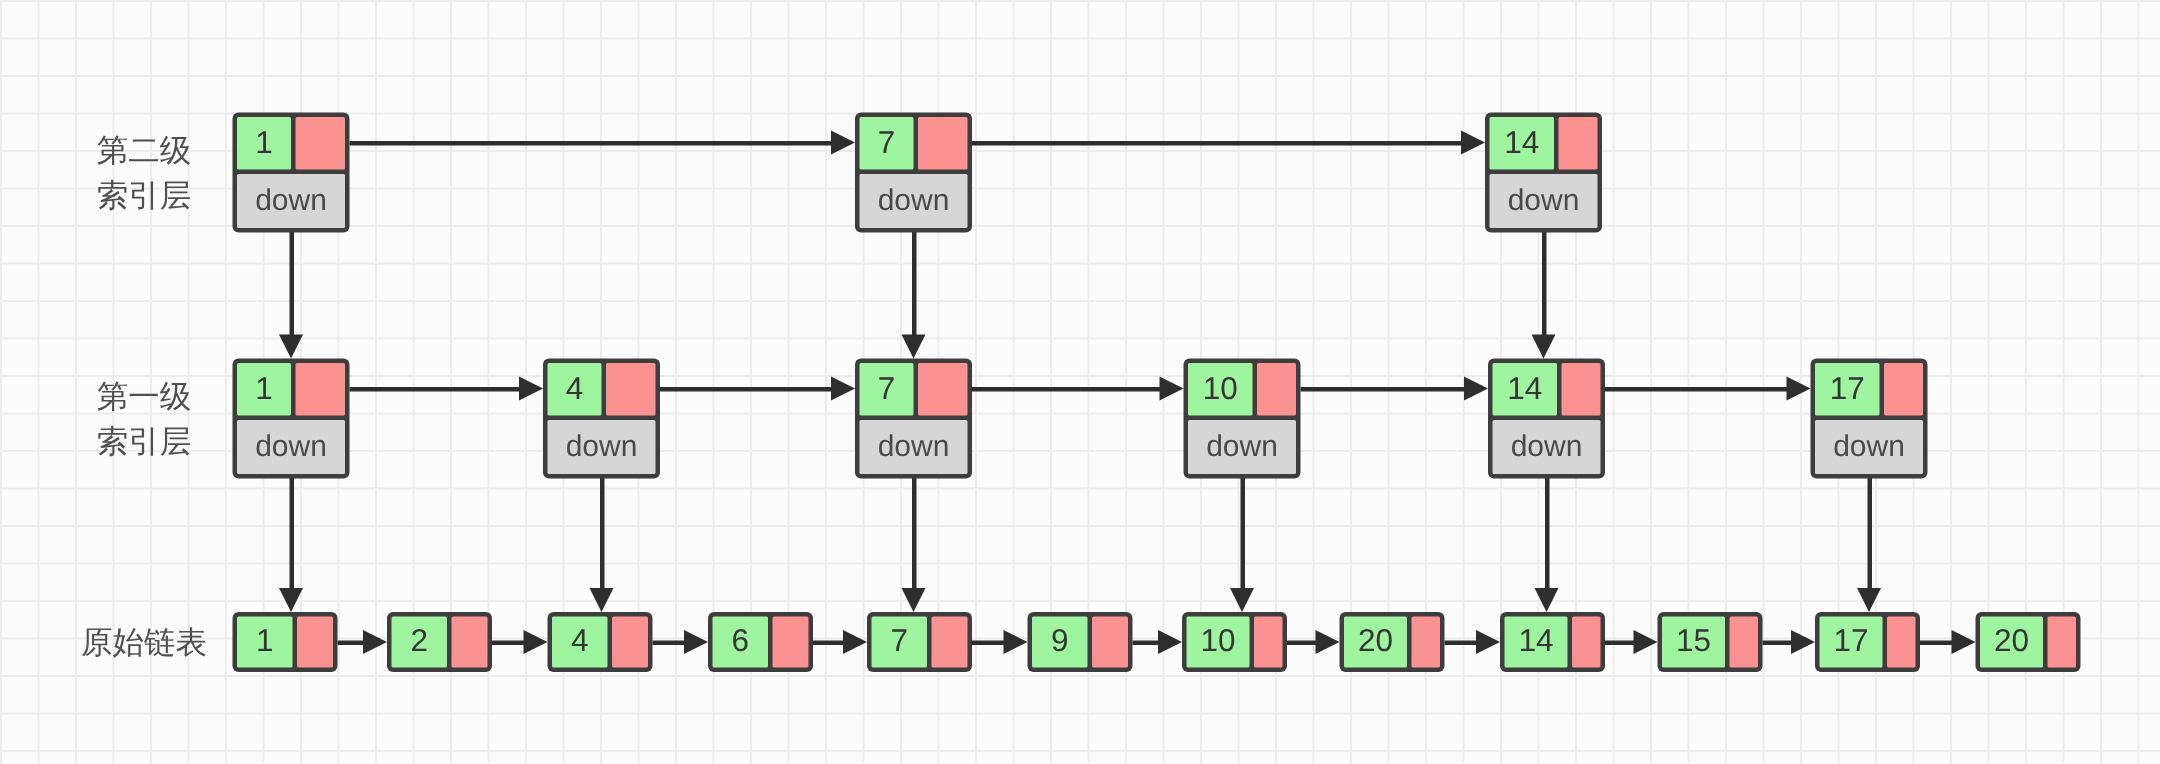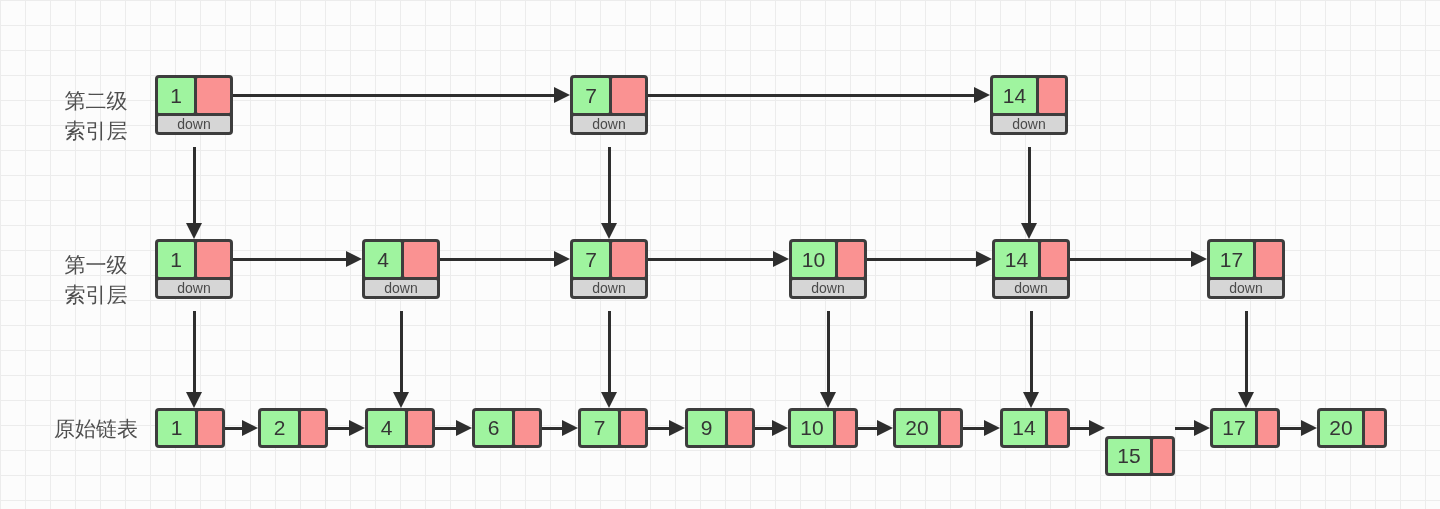--- a/index.html
+++ b/index.html
@@ -42,26 +42,26 @@
     background: var(--green, #9ff49f);
     display: flex;
     align-items: center;
     justify-content: center;
     font-size: 21px;
     color: var(--vtext, #353535);
     border-radius: 1px;
   }
   .cell-pointer { background: var(--pink, #fa9292); border-radius: 1px; }
   .down {
-    height: 16px;
+    height: 36px;
     background: var(--downbg, #d6d6d6);
     display: flex;
     align-items: center;
     justify-content: center;
-    font-size: 14px;
+    font-size: 20px;
     color: #4a4a4a;
     border-radius: 1px;
   }
   .h-line { position: absolute; height: 3px; background: var(--arrow, #2e2e2e); }
   .h-head {
     position: absolute; width: 0; height: 0;
     border-top: 8px solid transparent;
     border-bottom: 8px solid transparent;
     border-left: 16px solid var(--arrow, #2e2e2e);
   }
@@ -266,21 +266,21 @@
       <div class="h-line" style="left: 1070px; top: 427px; width: 21px;"></div>
       <div class="h-head" style="left: 1089px; top: 420px;"></div>
       <div class="node base" style="left: 1000px; top: 408px; width: 70px;">
         <div class="vcells">
           <div class="cell-value">14</div>
           <div class="cell-pointer" style="width: 19px;"></div>
         </div>
       </div>
       <div class="h-line" style="left: 1175px; top: 427px; width: 21px;"></div>
       <div class="h-head" style="left: 1194px; top: 420px;"></div>
-      <div class="node base" style="left: 1105px; top: 408px; width: 70px; margin-top: 28px;">
+      <div class="node base" style="left: 1105px; top: 408px; width: 70px;">
         <div class="vcells">
           <div class="cell-value">15</div>
           <div class="cell-pointer" style="width: 19px;"></div>
         </div>
       </div>
       <div class="h-line" style="left: 1280px; top: 427px; width: 23px;"></div>
       <div class="h-head" style="left: 1301px; top: 420px;"></div>
       <div class="node base" style="left: 1210px; top: 408px; width: 70px;">
         <div class="vcells">
           <div class="cell-value">17</div>

